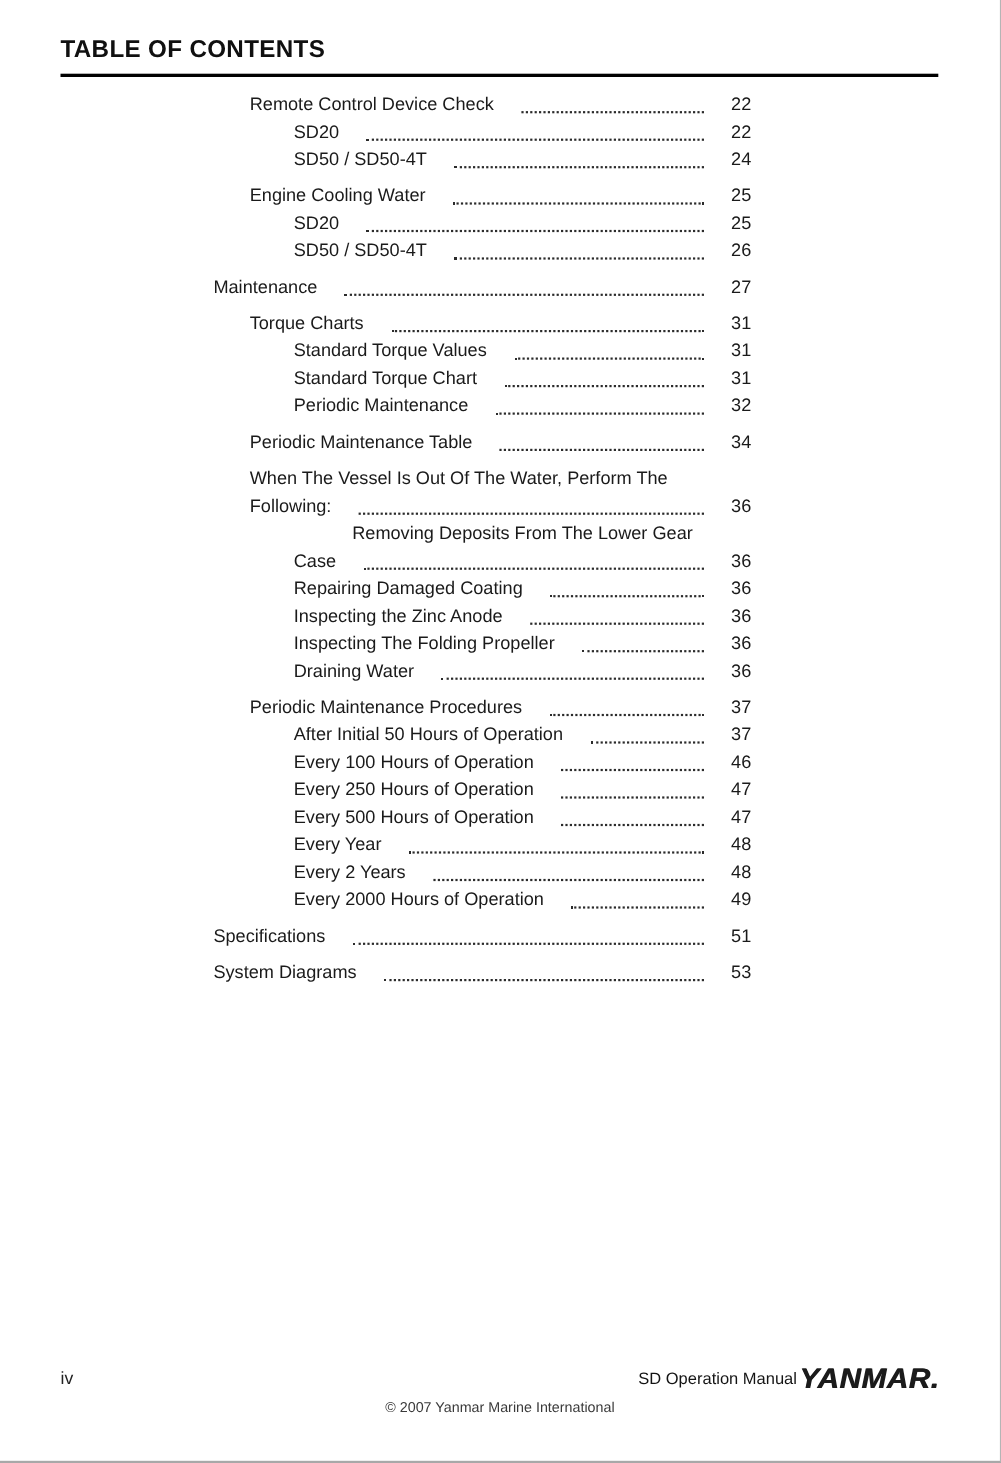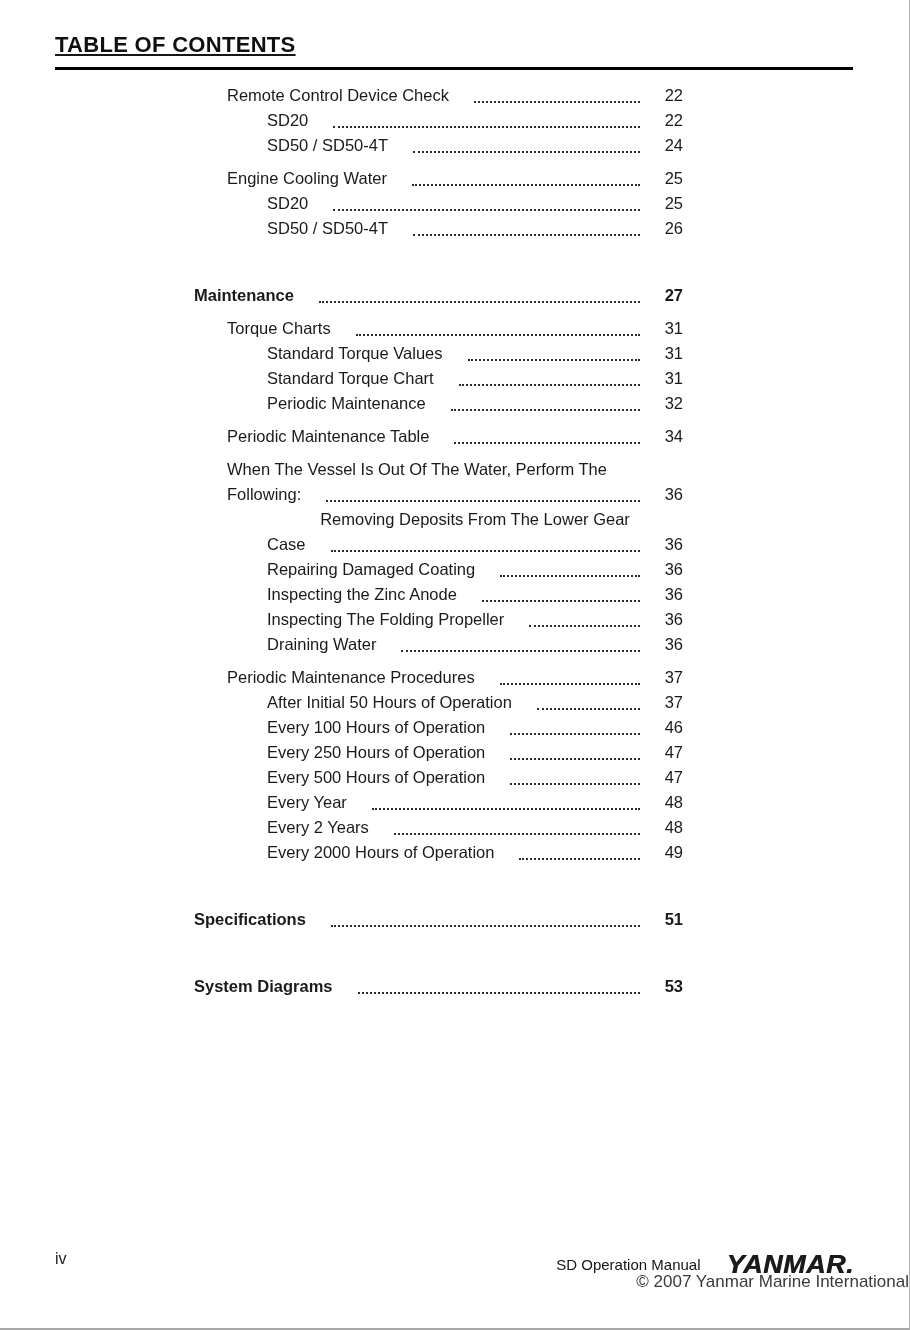--- a/index.html
+++ b/index.html
@@ -15,73 +15,72 @@
     background: #ffffff;
     overflow: hidden;
     border-right: 1px solid #b5b5b5;
     border-bottom: 2px solid #a8a8a8;
   }
   .header {
     position: absolute;
     left: 55px; top: 32px; right: 56px;
     border-bottom: 3px solid #000;
     padding-bottom: 9px;
-    text-decoration: underline;
   }
   .title {
     font-size: 22px;
     font-weight: bold;
     letter-spacing: 0.3px;
     color: #101010;
   }
   .toc {
     position: absolute;
     left: 194px; top: 83px; width: 489px;
     font-size: 16.5px;
     line-height: 25px;
     color: #1a1a1a;
   }
   .toc-group { margin-bottom: 8px; }
   .toc-row { display: flex; gap: 20px; }
   .toc-row.lvl1 { padding-left: 33px; }
   .toc-row.lvl2 { padding-left: 73px; justify-content: center; }
-  .toc-row.bold .label, .toc-row.bold .pagenum { font-weight: bold; margin-top: 34px; }
+  .toc-row.bold .label, .toc-row.bold .pagenum { font-weight: normal; }
   .label { white-space: nowrap; }
   .leader {
     flex: 1 1 auto;
     min-width: 12px;
     margin: 0 5px 5px 5px;
     border-bottom: 2px dotted #2b2b2b;
     align-self: flex-end;
   }
   .pagenum { white-space: nowrap; }
   .footer-row {
     position: absolute;
     left: 55px; right: 55px; top: 1238px;
     display: flex;
     align-items: center;
     justify-content: space-between;
   }
   .page-num { font-size: 16px; color: #222; }
-  .footer-right { display: flex; align-items: center; gap: 26px; margin-top: 11px; }
+  .footer-right { display: flex; align-items: center; gap: 2px; }
   .manual-name { font-size: 15px; color: #141414; }
   .brand-logo {
     font-size: 27px;
     font-weight: bold;
     font-style: italic;
     letter-spacing: 0.5px;
     color: #1b1b1b;
     text-shadow: 0.6px 0 0 #1b1b1b;
     transform: scaleY(0.95);
   }
   .copyright {
     position: absolute;
     top: 1272px; left: 0; width: 100%;
-    text-align: right;
-    font-size: 17px;
+    text-align: center;
+    font-size: 13px;
     color: #3a3a3a;
   }
 </style>
 </head>
 <body>
 
 <div class="page">
 
   <div class="header">
     <div class="title">TABLE OF CONTENTS</div>

